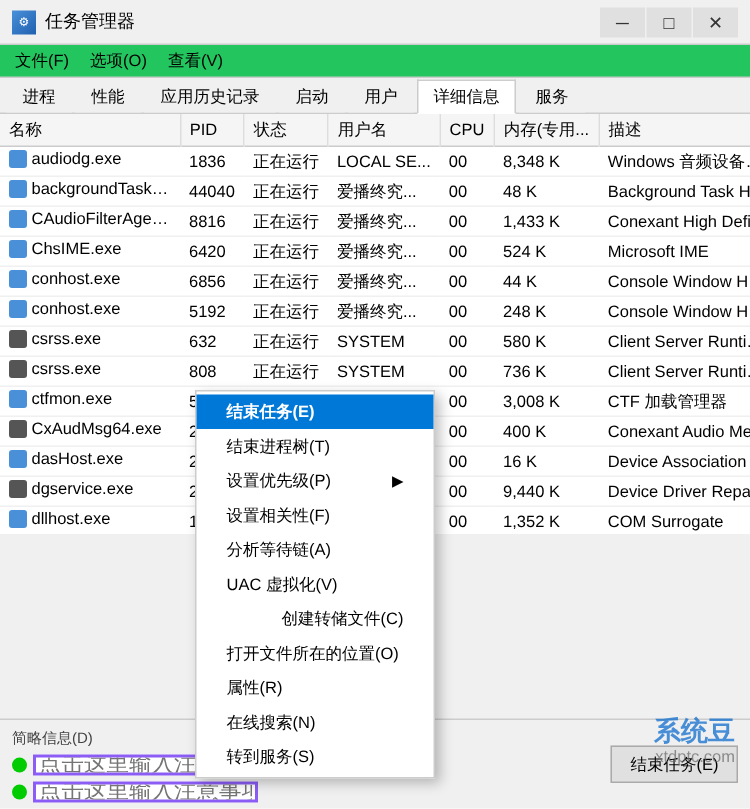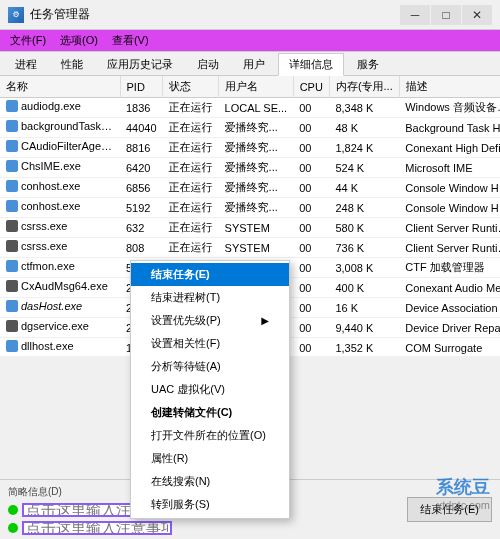--- a/index.html
+++ b/index.html
@@ -54,21 +54,21 @@
       cursor: pointer;
       font-size: 12px;
       display: flex;
       align-items: center;
       justify-content: center;
       color: #333;
     }
 
     
     .menu-bar {
-      background: #d946ef;
+      background: #22c55e;
       height: 22px;
       display: flex;
       align-items: center;
       padding: 0 4px;
       border-bottom: 1px solid #ccc;
       gap: 2px;
     }
     .menu-item {
       padding: 2px 6px;
       cursor: pointer;
@@ -286,21 +286,21 @@
         </tr>
         <tr>
           <td style="display: flex; align-items: center;">
             <span style="display: inline-block; width: 12px; height: 12px; margin-right: 3px; border-radius: 2px; background: rgb(74, 144, 217); flex-shrink: 0;"></span>
             <span style="overflow: hidden; text-overflow: ellipsis; max-width: 100px;">CAudioFilterAgent...</span>
           </td>
           <td>8816</td>
           <td>正在运行</td>
           <td>爱播终究...</td>
           <td>00</td>
-          <td>1,824 K</td>
+          <td>1,433 K</td>
           <td>Conexant High Definit...</td>
         </tr>
         <tr>
           <td style="display: flex; align-items: center;">
             <span style="display: inline-block; width: 12px; height: 12px; margin-right: 3px; border-radius: 2px; background: rgb(74, 144, 217); flex-shrink: 0;"></span>
             <span style="overflow: hidden; text-overflow: ellipsis; max-width: 100px;">ChsIME.exe</span>
           </td>
           <td>6420</td>
           <td>正在运行</td>
           <td>爱播终究...</td>
@@ -374,21 +374,21 @@
             <span style="overflow: hidden; text-overflow: ellipsis; max-width: 100px;">CxAudMsg64.exe</span>
           </td>
           <td>2680</td>
           <td>正在运行</td>
           <td>SYSTEM</td>
           <td>00</td>
           <td>400 K</td>
           <td>Conexant Audio Mess...</td>
         </tr>
         <tr>
-          <td style="display: flex; align-items: center; font-style: italic;">
+          <td style="display: flex; align-items: center;">
             <span style="display: inline-block; width: 12px; height: 12px; margin-right: 3px; border-radius: 2px; background: rgb(74, 144, 217); flex-shrink: 0;"></span>
             <span style="overflow: hidden; text-overflow: ellipsis; max-width: 100px;">dasHost.exe</span>
           </td>
           <td>2696</td>
           <td>正在运行</td>
           <td>LOCAL SE...</td>
           <td>00</td>
           <td>16 K</td>
           <td>Device Association Fr...</td>
         </tr>
@@ -433,21 +433,21 @@
     </div>
     <div class="ctx-item" style="font-weight: normal;">
       <span>设置相关性(F)</span>
     </div>
     <div class="ctx-item" style="font-weight: normal;">
       <span>分析等待链(A)</span>
     </div>
     <div class="ctx-item" style="font-weight: normal;">
       <span>UAC 虚拟化(V)</span>
     </div>
-    <div class="ctx-item" style="font-weight: bold;">
+    <div class="ctx-item" style="font-weight: normal; justify-content: flex-end;">
       <span>创建转储文件(C)</span>
     </div>
     <div class="ctx-item" style="font-weight: normal;">
       <span>打开文件所在的位置(O)</span>
     </div>
     <div class="ctx-item" style="font-weight: normal;">
       <span>属性(R)</span>
     </div>
     <div class="ctx-item" style="font-weight: normal;">
       <span>在线搜索(N)</span>

